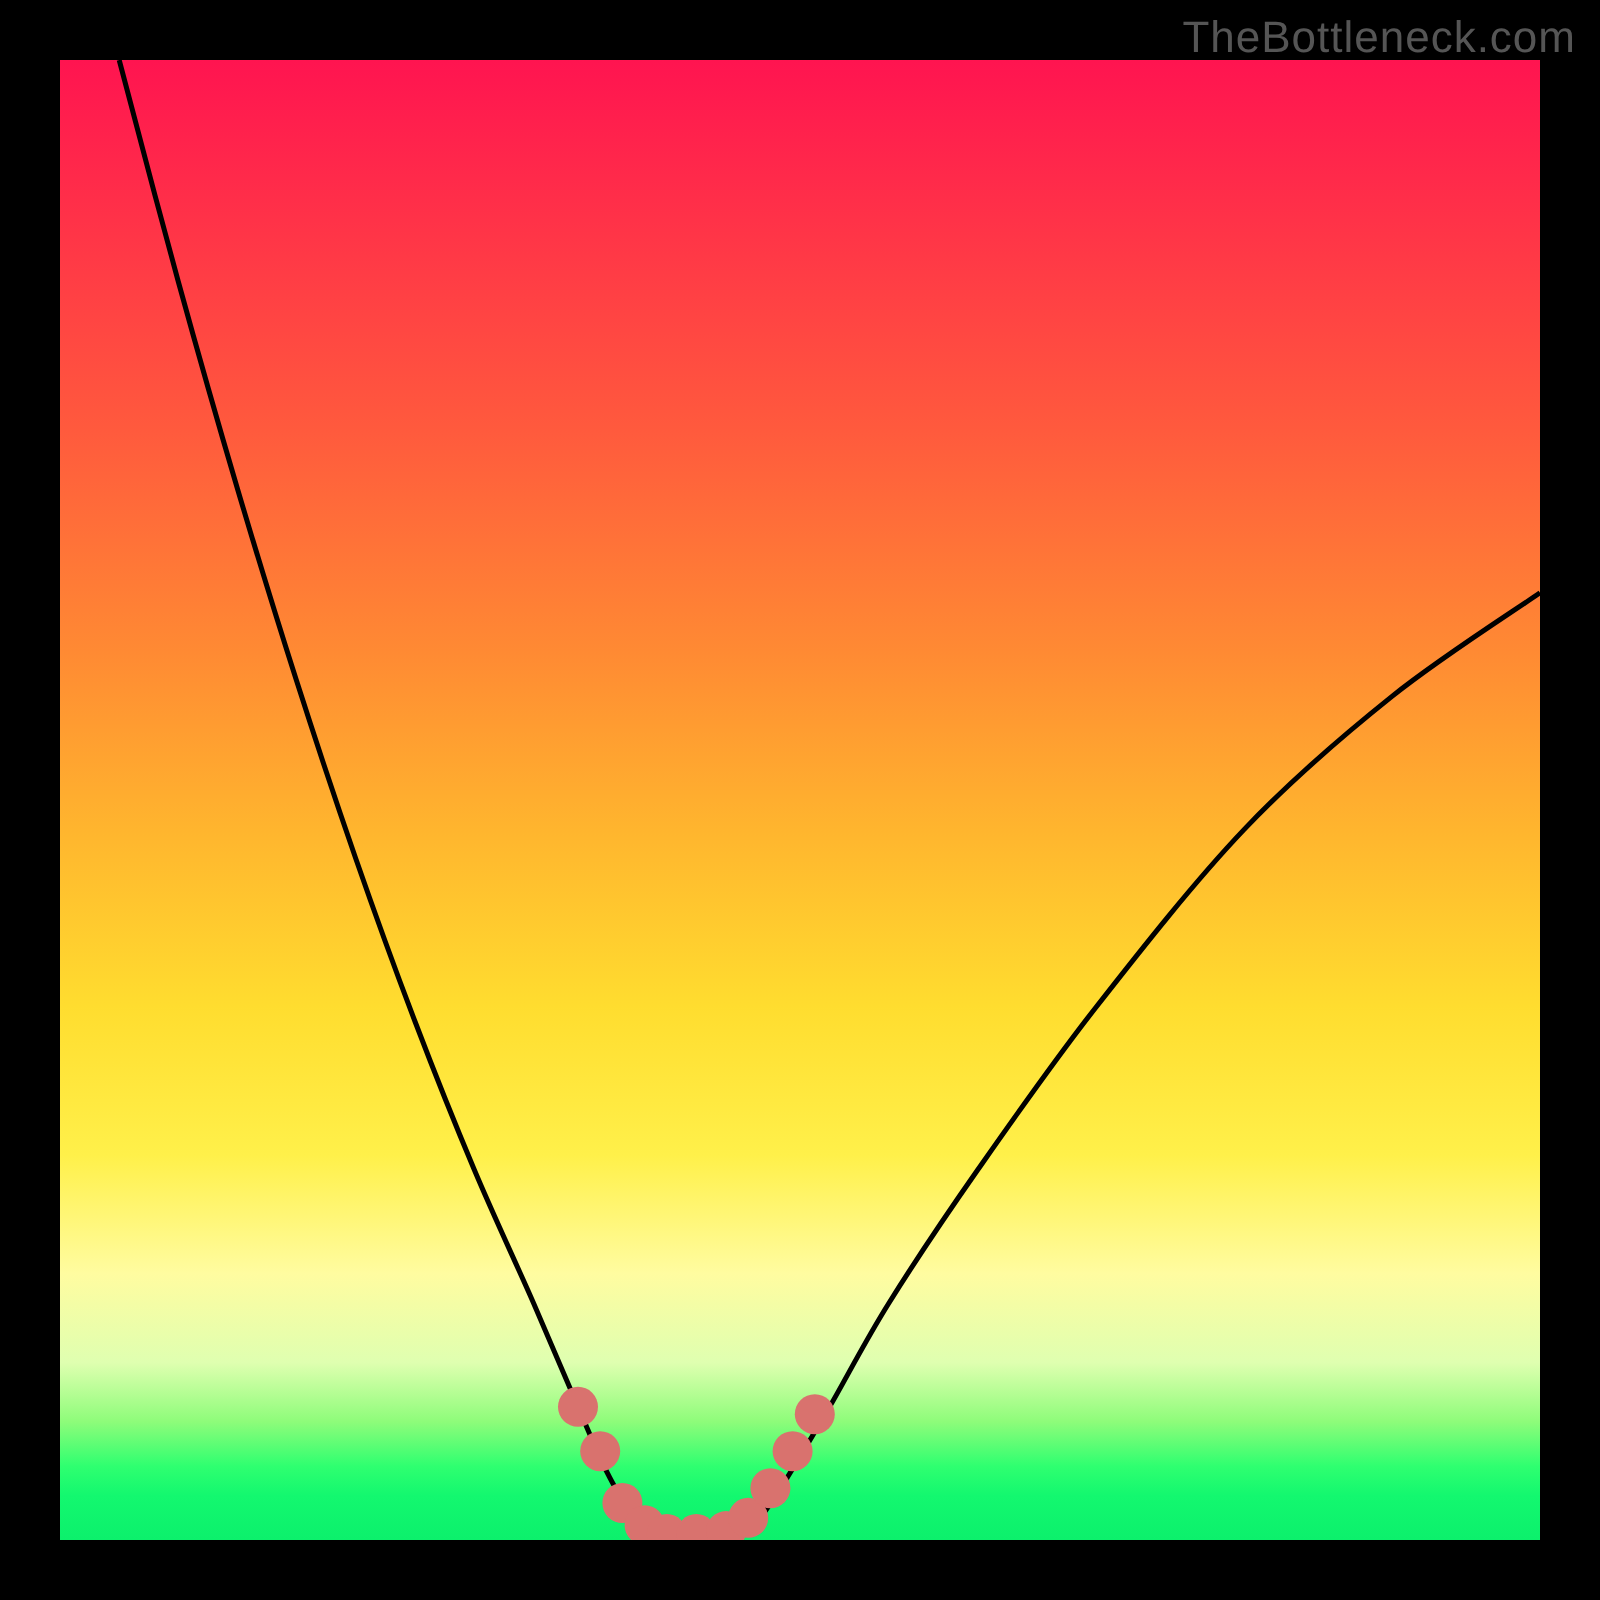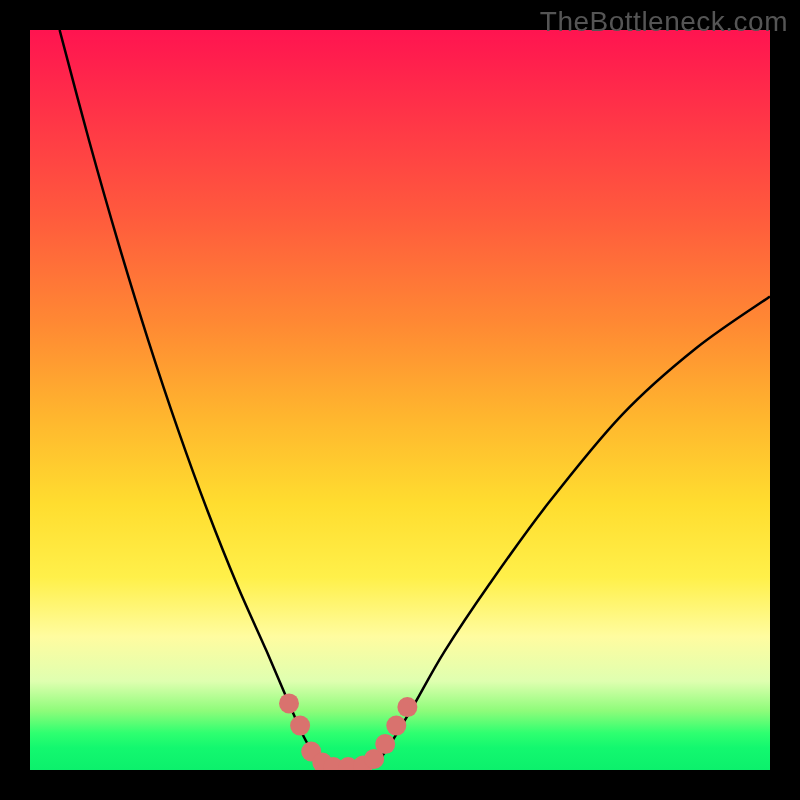--- a/index.html
+++ b/index.html
@@ -9,21 +9,21 @@
     background: #000;
     position: relative;
     font-family: Arial, Helvetica, sans-serif;
     overflow: hidden;
   }
   .watermark {
     position: absolute;
     top: 6px;
     right: 12px;
     color: #555;
-    font-size: 28px;
+    font-size: 22px;
     letter-spacing: 0.5px;
     z-index: 10;
     margin-left: 40px;
   }
   .plot-frame {
     position: absolute;
     left: 30px;
     top: 30px;
     width: 740px;
     height: 740px;

